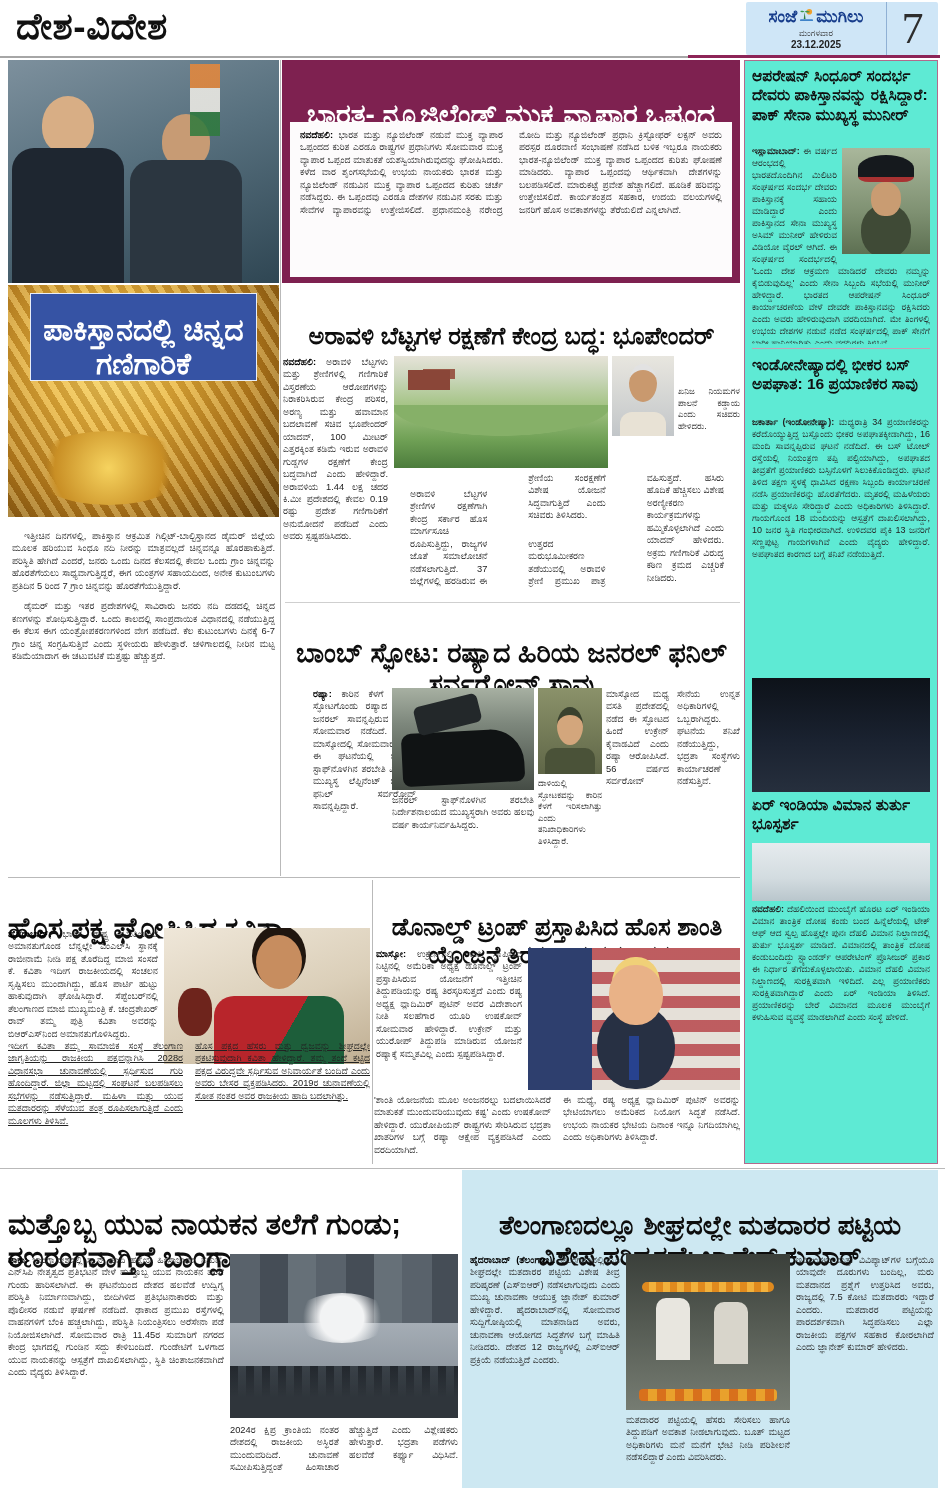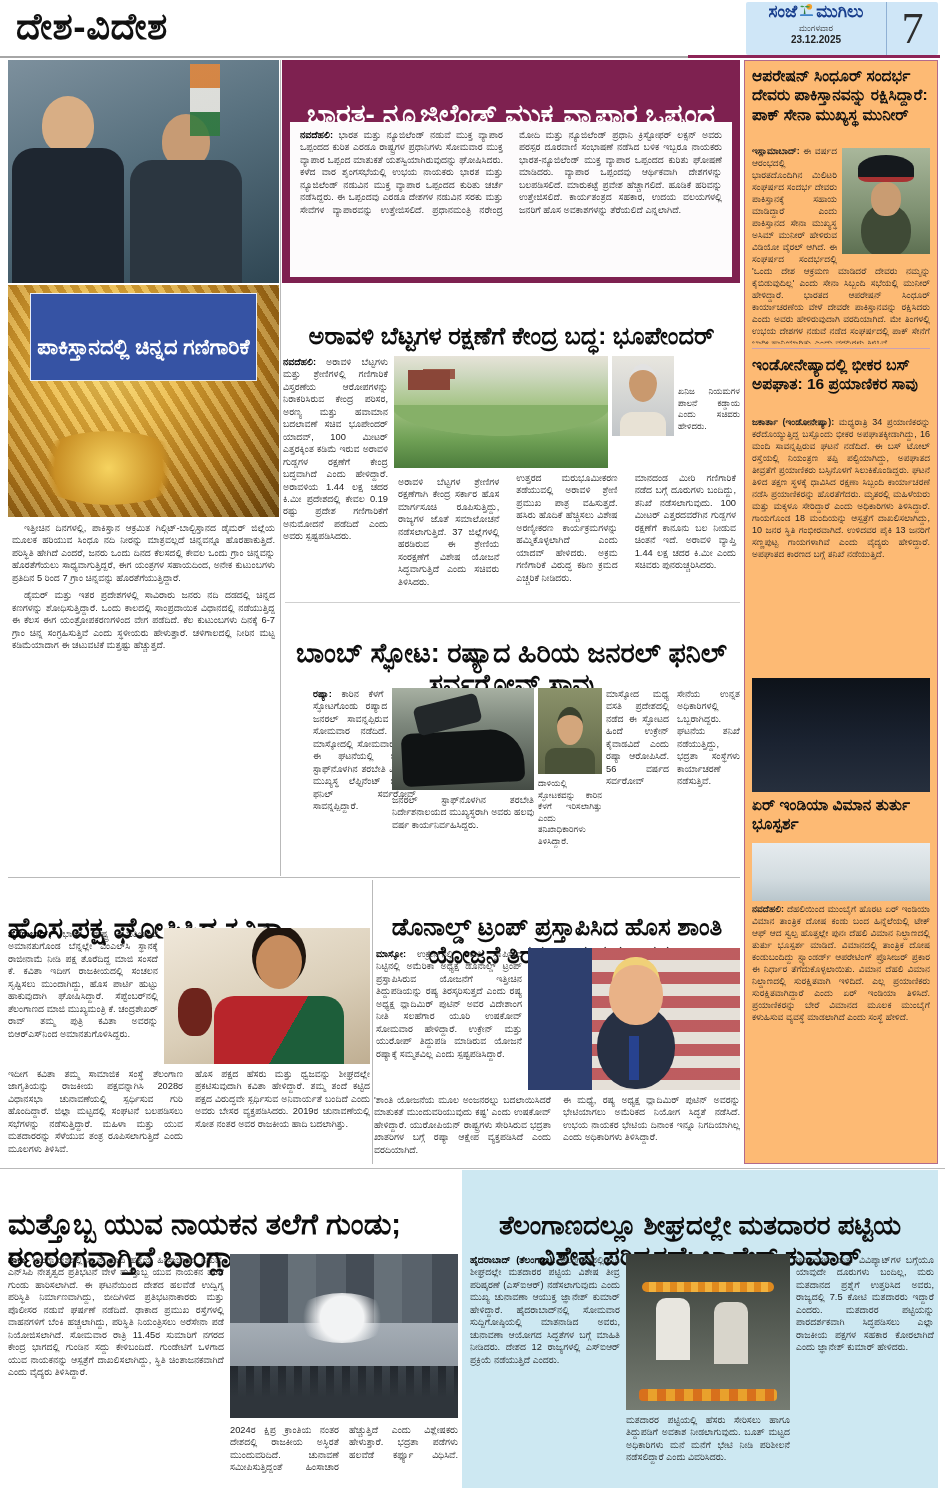--- a/index.html
+++ b/index.html
@@ -13,37 +13,37 @@
   .headline{font-weight:700;color:#0d0d0d;margin-top:34px;}
   .rule{position:absolute;background:#b9b9b9;}
   .ph{position:absolute;overflow:hidden;background:#999;}
   .ph::before,.ph::after{content:"";position:absolute;}
 
   
   #sec-title{left:16px;top:6px;width:340px;height:48px;font-size:37px;font-weight:700;letter-spacing:.5px;color:#111;}
   #top-rule{left:0;top:56px;width:690px;height:1.5px;background:#a6a6a6;}
   #top-rule-maroon{left:688px;top:55px;width:252px;height:3px;background:#8d2457;}
   #masthead{left:746px;top:2px;width:192px;height:53px;background:#cfe6f7;display:flex;align-items:stretch;border-radius:2px;}
-  #masthead .brandcell{flex:1;display:flex;flex-direction:column;align-items:center;justify-content:flex-start;}
+  #masthead .brandcell{flex:1;display:flex;flex-direction:column;align-items:center;justify-content:center;}
   #masthead .brandline{font-size:17px;font-weight:800;color:#173d8c;display:flex;align-items:center;gap:2px;}
   #masthead .day{font-size:8.5px;color:#333;margin-top:1px;}
   #masthead .date{font-size:10px;font-weight:700;color:#222;}
   #masthead .pagenumcell{width:52px;display:flex;align-items:center;justify-content:center;border-left:1px solid #8fb0d4;font-family:"Liberation Serif","DejaVu Serif",serif;font-size:44px;color:#2d2d2d;}
 
   
   #fta-photo{left:8px;top:60px;width:271px;height:223px;background:linear-gradient(160deg,#7d909d 0%,#57707e 45%,#2f4653 100%);}
   #fta-photo::before{left:34px;top:36px;width:52px;height:58px;border-radius:50% 50% 45% 45%;background:#d8ae85;box-shadow:118px 16px 0 -2px #c79b74;}
   #fta-photo::after{left:4px;top:88px;width:112px;height:140px;border-radius:22px 22px 0 0;background:#1e2630;box-shadow:118px 12px 0 0 #2b3640;}
   #fta-photo .flagband{position:absolute;left:182px;top:4px;width:30px;height:72px;background:linear-gradient(180deg,#e8883a 0 33%,#f2efe8 33% 66%,#2e7a3c 66% 100%);opacity:.85;}
   #fta-banner{left:282px;top:60px;width:458px;height:223px;background:#7e2150;}
   #fta-headline{left:292px;top:66px;width:438px;height:52px;color:#fff;font-size:28px;font-weight:700;text-align:center;line-height:1.05;}
   #fta-body{left:290px;top:122px;width:442px;height:155px;background:#fdfbfc;padding:7px 10px;column-count:2;column-gap:16px;}
 
   
-  #rail{left:744px;top:60px;width:194px;height:1104px;border:1.5px solid #b26a8c;background:#fdba74;padding:5px 7px;}
+  #rail{left:744px;top:60px;width:194px;height:1104px;border:1.5px solid #b26a8c;background:#5eead4;padding:5px 7px;}
   .rail-h{font-size:15.5px;font-weight:700;line-height:1.25;color:#101010;overflow:hidden;}
   .rail-b{font-size:9px;line-height:1.33;text-align:justify;color:#222;overflow:hidden;}
   #sindoor-h{height:80px;}
   #sindoor-b{height:198px;}
   #munir-photo-wrap{float:right;width:88px;height:106px;margin:2px 0 3px 5px;position:relative;}
   #ph-munir{left:0;top:0;width:88px;height:106px;background:linear-gradient(180deg,#a9b79b 0%,#7f9172 60%,#5d7052 100%);}
   #ph-munir::before{left:50%;top:7%;transform:translateX(-50%);width:56px;height:22px;border-radius:50% 50% 20% 20%;background:#15191d;border-bottom:5px solid #a83232;z-index:2;}
   #ph-munir::after{left:50%;top:32%;transform:translateX(-50%);width:30px;height:34px;border-radius:46%;background:#c99c72;box-shadow:0 32px 0 10px #3f4a36;}
   .rail-div{height:1px;background:#c9a0b4;margin:4px 0 6px;}
   #indo-h{height:62px;}
@@ -55,36 +55,36 @@
   #ph-plane{position:relative;width:100%;height:58px;margin:2px 0 3px;background:linear-gradient(180deg,#e6ebee 0%,#d3dce0 60%,#b9c6cc 100%);}
   #ph-plane::before{left:5%;top:40%;width:90%;height:26%;background:#f5f7f8;border-radius:40px 60px 28px 28px;box-shadow:inset 0 -4px 0 #cfd6da;}
   #ph-plane::after{left:64%;top:8%;width:13px;height:38%;background:#c43b2e;transform:skewX(-28deg);}
   #air-b{height:236px;}
 
   
   #ph-gold{left:8px;top:285px;width:271px;height:232px;background:radial-gradient(circle at 38% 32%,#f8d86a 0%,#e7b13c 30%,#b67c1d 62%,#7c5110 86%,#5e3d0b 100%);}
   #ph-gold::before{left:0;top:0;width:100%;height:100%;background:repeating-linear-gradient(58deg,rgba(255,236,168,.30) 0 6px,rgba(115,70,10,.22) 6px 13px);}
   #ph-gold::after{left:8%;bottom:5%;width:58%;height:32%;border-radius:50%;background:radial-gradient(circle,#f6d35f 0%,#c98f25 62%,rgba(0,0,0,0) 72%);}
   #gold-box{left:30px;top:293px;width:227px;height:88px;background:#3653a4;border:1.5px solid #e8edf8;display:flex;align-items:center;justify-content:center;}
-  #gold-headline{color:#fff;font-size:21px;font-weight:700;text-align:center;line-height:1.15;margin-top:20px;}
+  #gold-headline{color:#fff;font-size:30px;font-weight:700;text-align:center;line-height:1.15;margin-top:20px;}
   #gold-body{left:12px;top:522px;width:263px;height:352px;}
-  #gold-body p{margin-bottom:5px;text-indent:12px;}
+  #gold-body p{margin-bottom:5px;text-indent:12px;margin-top:8px;}
 
   
   #arv-headline{left:283px;top:288px;width:457px;height:62px;font-size:24px;text-align:center;line-height:1.2;}
   #arv-colA{left:283px;top:356px;width:105px;height:244px;}
   #ph-hills{left:394px;top:356px;width:214px;height:112px;background:linear-gradient(180deg,#e6e3d8 0%,#ccd7bd 18%,#a3c383 45%,#6fa055 75%,#4c7c3c 100%);}
   #ph-hills::before{left:14px;top:14px;width:42px;height:20px;background:#8a4638;box-shadow:10px -6px 0 -5px #9a5a48;}
   #ph-hills::after{left:-10%;top:44%;width:120%;height:32%;background:radial-gradient(ellipse at 50% 0%,#86b068 0 60%,rgba(0,0,0,0) 61%);}
   #ph-yadav{left:612px;top:356px;width:62px;height:80px;background:linear-gradient(180deg,#e8e6df,#c2c6c9);}
   #ph-yadav::before{left:50%;top:10%;transform:translateX(-50%);width:28px;height:32px;border-radius:50%;background:#c9996e;border-top:6px solid #e2e2e2;}
   #ph-yadav::after{left:50%;bottom:0;transform:translateX(-50%);width:46px;height:24px;border-radius:12px 12px 0 0;background:#e8e2d5;}
   #arv-colE{left:678px;top:356px;width:62px;height:112px;font-size:8.6px;margin-top:30px;}
   #arv-low{left:394px;top:472px;width:346px;height:128px;column-count:3;column-gap:9px;}
-  #arv-low p{margin:4px;}
+  #arv-low p{margin:16px;}
 
   
   #bomb-headline{left:283px;top:604px;width:457px;height:78px;font-size:27px;text-align:center;line-height:1.15;}
   #bomb-colA{left:285px;top:688px;width:103px;height:186px;margin-left:28px;}
   #ph-car{left:392px;top:688px;width:142px;height:102px;background:linear-gradient(180deg,#a7b0a2 0%,#7d877c 35%,#454c45 100%);}
   #ph-car::before{left:7%;bottom:6%;width:86%;height:52%;background:#101314;border-radius:10px 34px 8px 8px;transform:rotate(-3deg);}
   #ph-car::after{left:16%;top:12%;width:46%;height:28%;background:#23282a;border-radius:6px;transform:rotate(-14deg);}
   #bomb-colB{left:392px;top:794px;width:142px;height:80px;}
   #ph-general{left:538px;top:688px;width:64px;height:86px;background:linear-gradient(180deg,#8b926a,#5f6647);}
   #ph-general::before{left:50%;top:22%;transform:translateX(-50%);width:26px;height:30px;border-radius:50%;background:#d3a67c;border-top:8px solid #39412e;}
@@ -92,21 +92,21 @@
   #bomb-colC{left:538px;top:778px;width:64px;height:96px;font-size:8.6px;}
   #bomb-colD{left:606px;top:688px;width:134px;height:186px;column-count:2;column-gap:8px;}
 
   
   #kav-headline{left:8px;top:879px;width:362px;height:44px;font-size:29px;line-height:1.1;}
   #kav-colA{left:8px;top:928px;width:150px;height:136px;}
   #ph-kavitha{left:164px;top:928px;width:206px;height:136px;background:linear-gradient(160deg,#efe7d9 0%,#dbcfb9 55%,#bfae92 100%);}
   #ph-kavitha::before{left:56%;top:5%;transform:translateX(-50%);width:46px;height:54px;border-radius:50%;background:#c78d5f;box-shadow:0 -6px 0 4px #20160f;}
   #ph-kavitha::after{left:56%;top:50%;transform:translateX(-50%);width:130px;height:72px;border-radius:20px 20px 0 0;background:linear-gradient(120deg,#b8252b 0 55%,#1d5e3a 55% 100%);}
   #ph-kavitha .ganesh{position:absolute;left:7%;top:44%;width:34px;height:48px;border-radius:42%;background:#6e241c;}
-  #kav-low{left:8px;top:1068px;width:362px;height:96px;column-count:2;column-gap:12px;}
+  #kav-low{left:8px;top:1040px;width:362px;height:96px;column-count:2;column-gap:12px;text-decoration:underline;}
 
   
   #tr-headline{left:374px;top:879px;width:366px;height:64px;font-size:24px;text-align:center;line-height:1.18;}
   #tr-colA{left:376px;top:948px;width:146px;height:142px;}
   #ph-trump{left:528px;top:948px;width:212px;height:142px;background:linear-gradient(90deg,#2e3f6e 0 30%,#d9d4cc 30% 100%);}
   #ph-trump::before{left:30%;top:0;width:70%;height:100%;background:repeating-linear-gradient(180deg,#b5353c 0 12px,#e9e4dc 12px 24px);opacity:.75;}
   #ph-trump::after{left:38%;top:12%;width:54px;height:60px;border-radius:48%;background:#e9b287;box-shadow:0 -11px 0 -3px #f0d078,0 52px 0 12px #273043;}
   #ph-trump .tie{position:absolute;left:50%;top:62%;transform:translateX(-50%);width:10px;height:44px;background:#27428f;z-index:2;}
   #tr-low{left:374px;top:1094px;width:366px;height:70px;column-count:2;column-gap:12px;}
 

